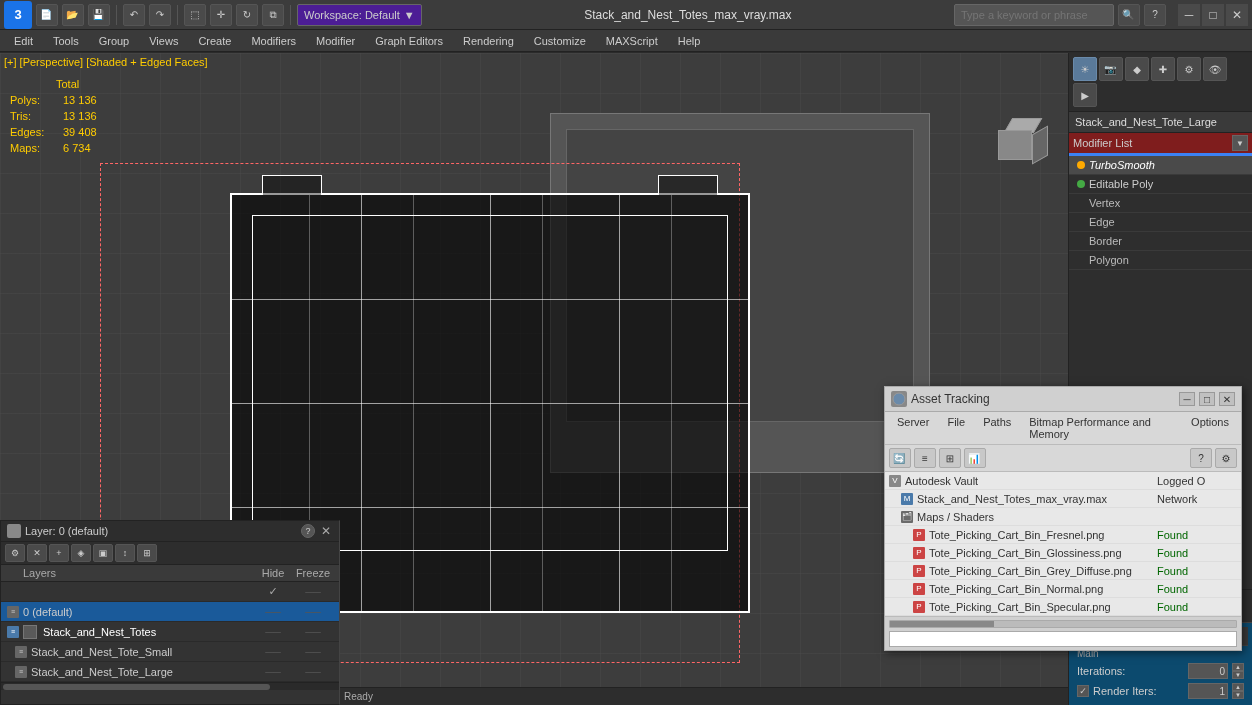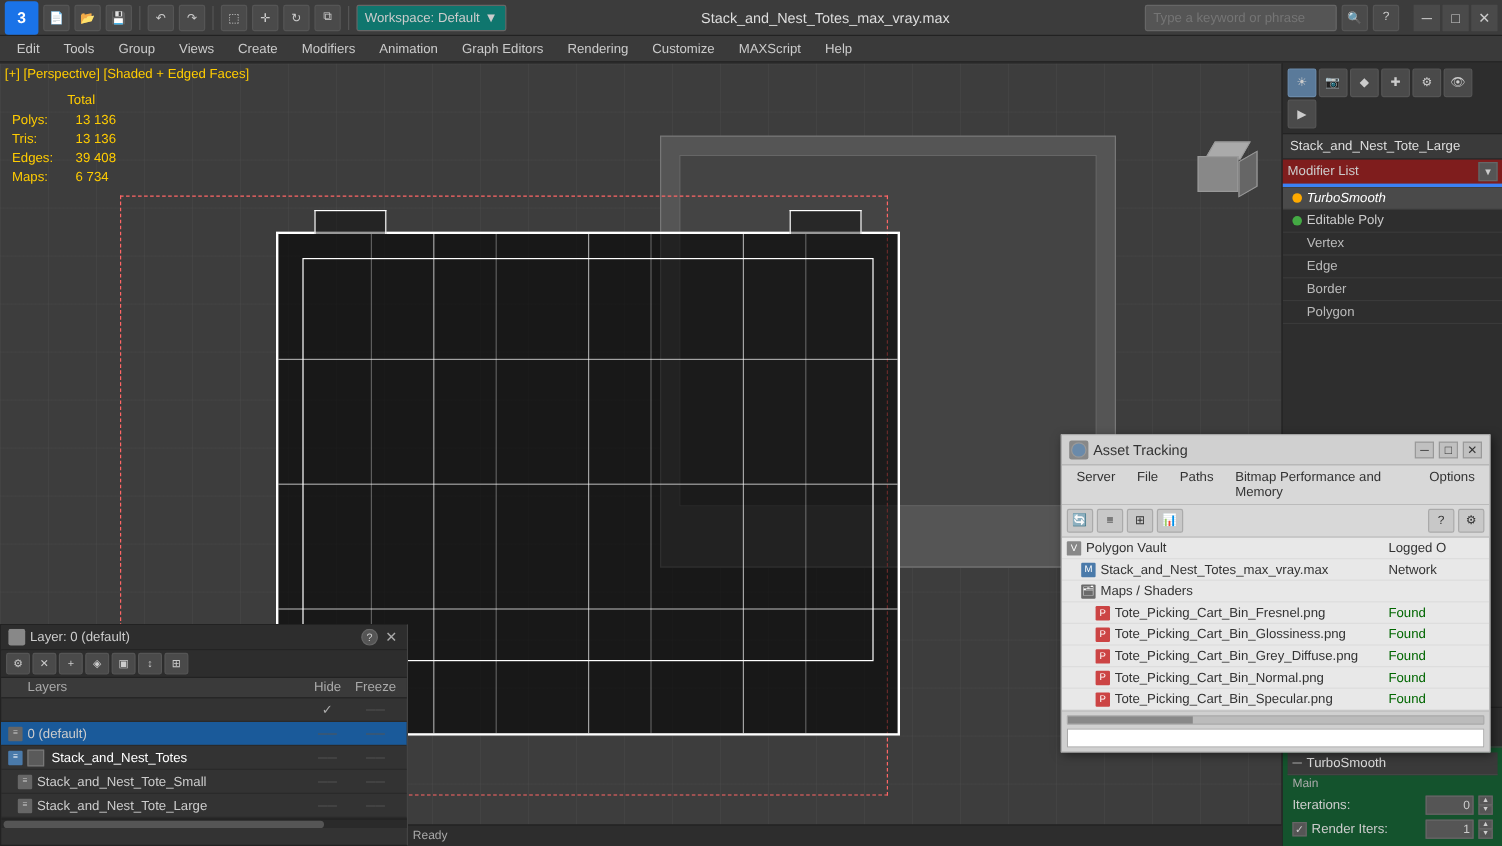--- a/index.html
+++ b/index.html
@@ -37,21 +37,21 @@
       background: #4a4a4a;
       border: 1px solid #555;
       border-radius: 2px;
       display: flex; align-items: center; justify-content: center;
       cursor: pointer;
       font-size: 10px;
       color: #ccc;
     }
     .toolbar-separator { width: 1px; height: 20px; background: #555; margin: 0 2px; }
     .workspace-dropdown {
-      background: #0f766e;
+      background: #4c1d95;
       border: 1px solid #666;
       border-radius: 2px;
       padding: 2px 6px;
       color: #ccc;
       font-size: 11px;
       height: 22px;
       display: flex; align-items: center; gap: 4px;
       cursor: pointer;
     }
     #title-bar {
@@ -311,21 +311,21 @@
     .modifier-dot {
       width: 8px; height: 8px;
       border-radius: 50%;
       background: #888;
       flex-shrink: 0;
     }
     .modifier-dot.yellow { background: #ffaa00; }
     .modifier-dot.green { background: #44aa44; }
 
     #turbosmooth-panel {
-      background: #14532d;
+      background: #0c4a6e;
       border-top: 1px solid #444;
       padding: 4px;
     }
     .ts-header {
       display: flex; align-items: center; gap: 4px;
       padding: 3px 4px;
       background: #3a3a3a;
       font-size: 11px;
       color: #ddd;
       border-bottom: 1px solid #444;
@@ -486,21 +486,21 @@
     .layer-scrollbar-thumb {
       height: 6px;
       width: 80%;
       background: #555;
       border-radius: 3px;
     }
 
     
     #asset-panel {
       position: absolute;
-      top: 362px;
+      top: 386px;
       left: 884px;
       width: 358px;
       background: #e8e8e8;
       border: 1px solid #aaa;
       box-shadow: 2px 2px 8px rgba(0,0,0,0.5);
       z-index: 20;
     }
     #asset-title-bar {
       display: flex;
       align-items: center;
@@ -679,21 +679,21 @@
   </div>
 </div>
 
 <div id="menu-bar">
   <div class="menu-item">Edit</div>
   <div class="menu-item">Tools</div>
   <div class="menu-item">Group</div>
   <div class="menu-item">Views</div>
   <div class="menu-item">Create</div>
   <div class="menu-item">Modifiers</div>
-  <div class="menu-item">Animation</div>
+  <div class="menu-item">Modifier</div>
   <div class="menu-item">Graph Editors</div>
   <div class="menu-item">Rendering</div>
   <div class="menu-item">Customize</div>
   <div class="menu-item">MAXScript</div>
   <div class="menu-item">Help</div>
 </div>
 
 <div id="viewport">
   <div class="viewport-grid"></div>
 
@@ -947,21 +947,21 @@
     <div class="asset-tool-btn">?</div>
     <div class="asset-tool-btn">⚙</div>
   </div>
 
 
   <div id="asset-table">
 
     <div class="asset-row">
       <div class="asset-name">
         <div class="asset-row-icon icon-vault">V</div>
-        <span>Polygon Vault</span>
+        <span>Autodesk Vault</span>
       </div>
       <span class="asset-status logged">Logged O</span>
     </div>
 
     <div class="asset-row sub-row">
       <div class="asset-name">
         <div class="asset-row-icon icon-max">M</div>
         <span>Stack_and_Nest_Totes_max_vray.max</span>
       </div>
       <span class="asset-status network">Network</span>

